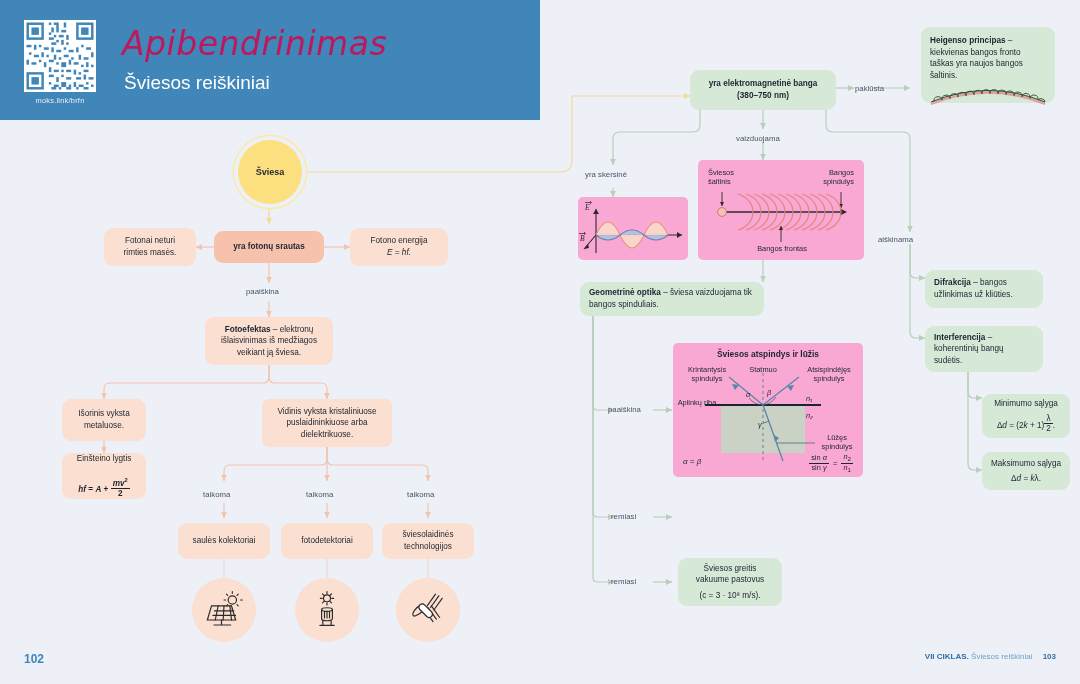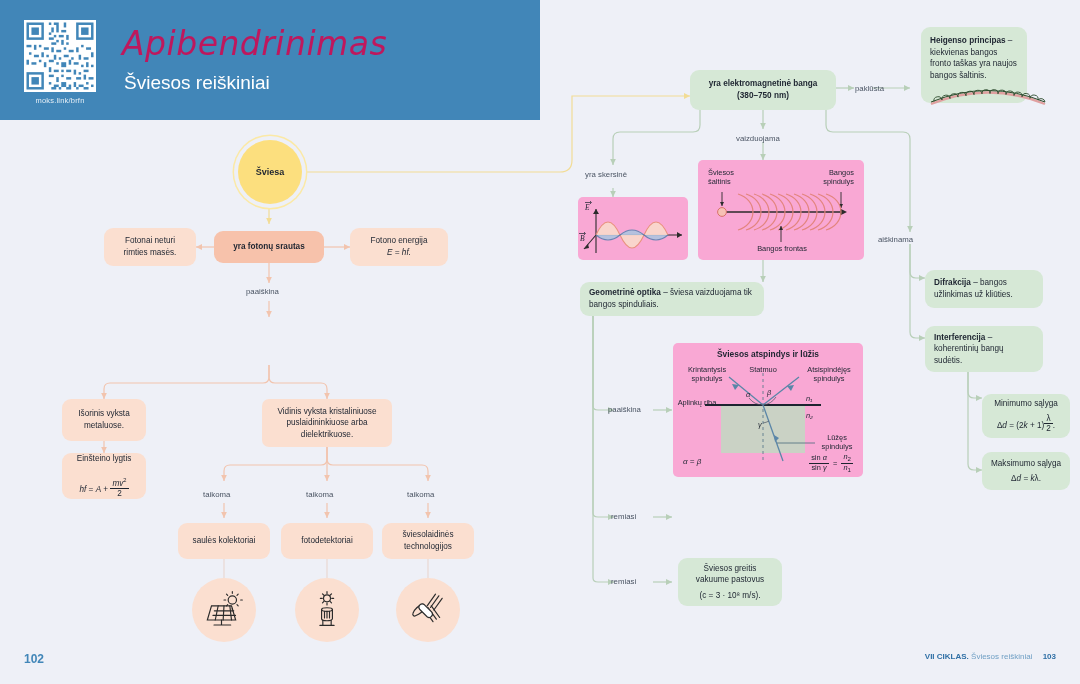--- a/index.html
+++ b/index.html
@@ -291,28 +291,31 @@
     <span>yra fotonų srautas</span>
   </div>
 
   <div class="node peach" style="left:350px; top:228px; width:98px; height:38px; flex-direction:column;">
     <span>Fotono energija</span>
     <span class="it"><i>E</i> = <i>hf</i>.</span>
   </div>
 
   <div class="conn-label" style="left:246px; top:287px;">paaiškina</div>
 
+  <div class="node peach" style="left:205px; top:317px; width:128px; height:48px;">
+    <span><b>Fotoefektas</b><span> – elektronų išlaisvinimas iš medžiagos veikiant ją šviesa.</span></span>
+  </div>
 
   <div class="node peach" style="left:62px; top:399px; width:84px; height:42px;">
     <span>Išorinis vyksta metaluose.</span>
   </div>
 
   <div class="node peach" style="left:62px; top:453px; width:84px; height:46px; flex-direction:column;">
     <span>Einšteino lygtis</span>
-    <span style="margin-top:12px;">
+    <span style="margin-top:12px;font-weight:bold;">
       <i>hf</i> = <i>A</i> + <span class="frac"><span class="num"><i>mv</i><sup>2</sup></span><span class="den">2</span></span>
     </span>
   </div>
 
   <div class="node peach" style="left:262px; top:399px; width:130px; height:48px;border-radius:7px;">
     <span>Vidinis vyksta kristaliniuose puslaidininkiuose arba dielektrikuose.</span>
   </div>
 
   <div class="conn-label" style="left:203px; top:490px;">taikoma</div>
   <div class="conn-label" style="left:306px; top:490px;">taikoma</div>
@@ -364,21 +367,21 @@
     </svg>
   </div>
 
   <div class="node green" style="left:690px; top:70px; width:146px; height:40px; flex-direction:column; font-weight:bold;">
     <span>yra elektromagnetinė banga</span>
     <span>(380–750 nm)</span>
   </div>
 
   <div class="conn-label" style="left:855px; top:84px;">paklūsta</div>
 
-  <div class="node green left-pad" style="left:921px; top:27px; width:106px; height:76px; align-items:flex-start; padding:8px 9px;">
+  <div class="node green left-pad" style="left:921px; top:27px; width:134px; height:76px; align-items:flex-start; padding:8px 9px;">
     <span><b>Heigenso principas</b><span> – kiekvienas bangos fronto taškas yra naujos bangos šaltinis.</span></span>
   </div>
   <svg style="position:absolute; left:928px; top:78px;" width="120" height="30" viewBox="0 0 120 30">
     <path d="M3,26 Q60,3 117,26" fill="none" stroke="#e0a0a0" stroke-width="2.4"></path>
     <path d="M3,24 Q60,1 117,24" fill="none" stroke="#2b4a2b" stroke-width="1"></path>
     <g fill="none" stroke="#2b4a2b" stroke-width="0.9">
       <path d="M6,23.6 a4,4 0 0 1 8,-1.6"></path>
         <path d="M14,22 a4,4 0 0 1 8,-1.5"></path>
       <path d="M22,20.5 a4,4 0 0 1 8,-1.4"></path>
         <path d="M30,19.1 a4,4 0 0 1 8,-1.3"></path>

